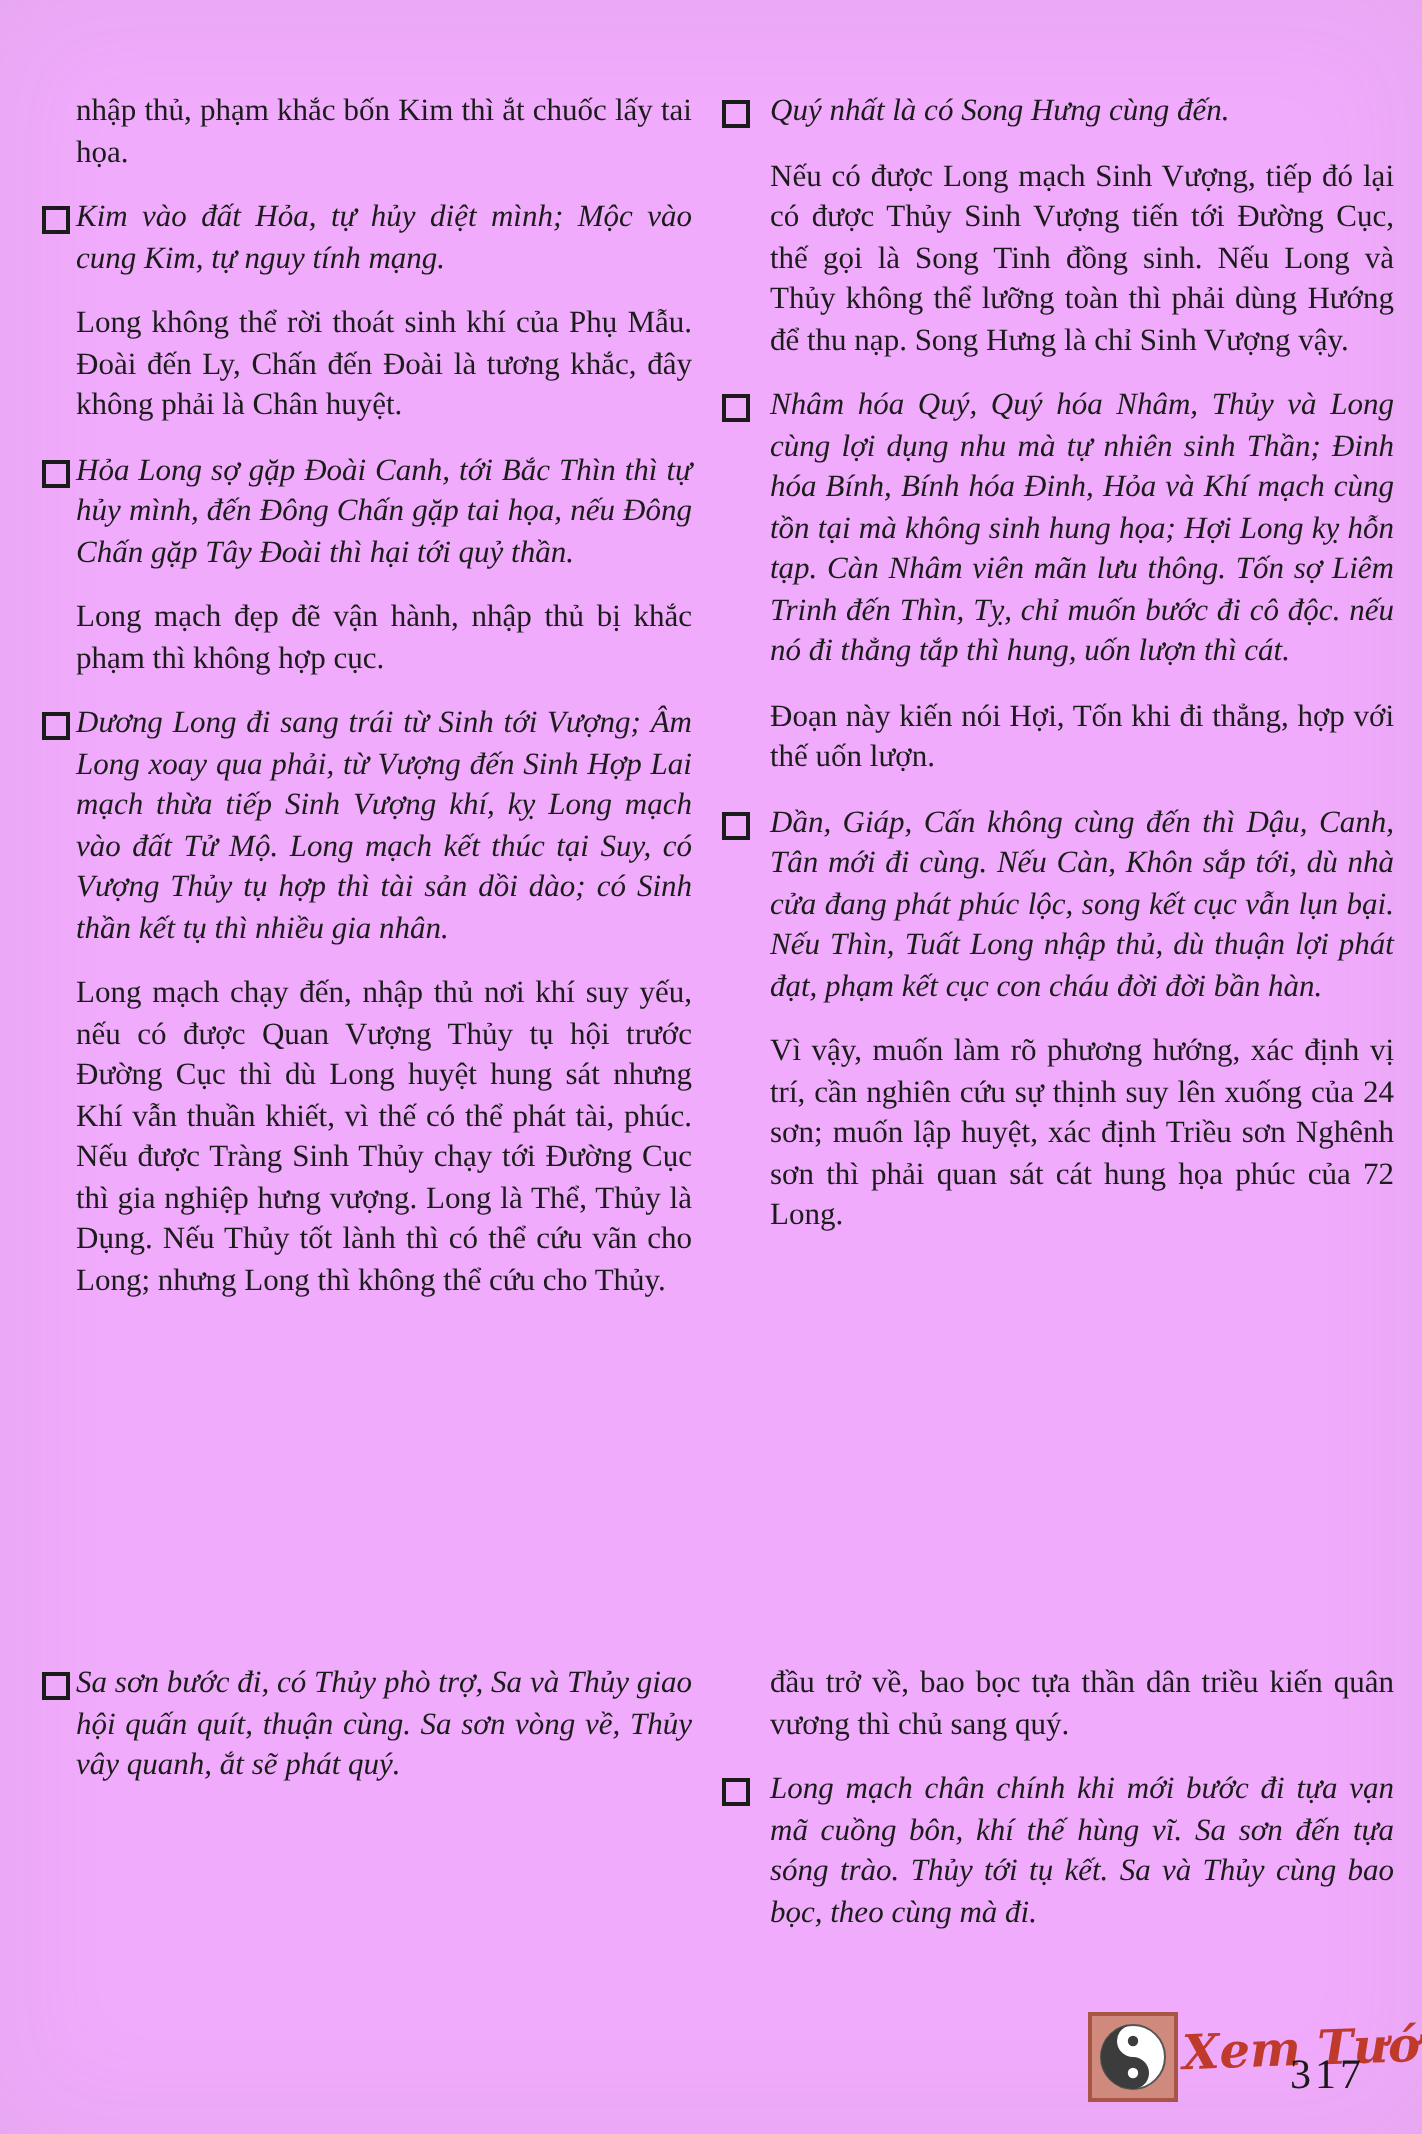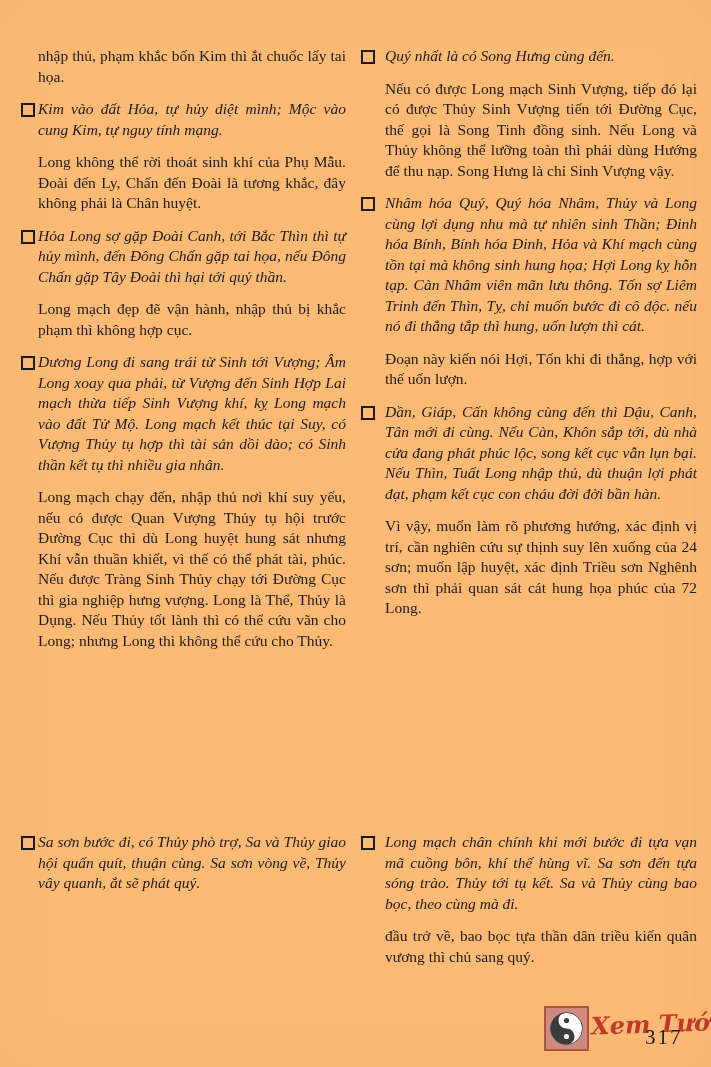--- a/index.html
+++ b/index.html
@@ -46,21 +46,21 @@
   }
   .pagenum{
     position:absolute;left:645px;top:1025px;
     font-size:21px;color:#191919;letter-spacing:2px;
     z-index:5;
   }
 </style>
 </head>
 <body>
 
-<div class="page" style="background: #fdba74; color: rgb(27, 27, 27);">
+<div class="page" style="background: #f0abfc; color: rgb(27, 27, 27);">
 
   <div class="section top">
     <div class="col left">
       <div class="block">
         <p>nhập thủ, phạm khắc bốn Kim thì ắt chuốc lấy tai họa.</p>
       </div>
       <div class="block bullet">
         <span class="sq"></span>
         <p>Kim vào đất Hỏa, tự hủy diệt mình; Mộc vào cung Kim, tự nguy tính mạng.</p>
       </div>
@@ -111,26 +111,26 @@
 
   <div class="section bottom">
     <div class="col left">
       <div class="block bullet">
         <span class="sq"></span>
         <p>Sa sơn bước đi, có Thủy phò trợ, Sa và Thủy giao hội quấn quít, thuận cùng. Sa sơn vòng về, Thủy vây quanh, ắt sẽ phát quý.</p>
       </div>
     </div>
 
     <div class="col right">
+      <div class="block">
+        <p>đầu trở về, bao bọc tựa thần dân triều kiến quân vương thì chủ sang quý.</p>
+      </div>
       <div class="block bullet">
         <span class="sq"></span>
         <p>Long mạch chân chính khi mới bước đi tựa vạn mã cuồng bôn, khí thế hùng vĩ. Sa sơn đến tựa sóng trào. Thủy tới tụ kết. Sa và Thủy cùng bao bọc, theo cùng mà đi.</p>
-      </div>
-      <div class="block">
-        <p>đầu trở về, bao bọc tựa thần dân triều kiến quân vương thì chủ sang quý.</p>
       </div>
     </div>
   </div>
 
   <div class="watermark">
     <svg class="yy" width="45" height="45" viewBox="0 0 45 45">
       <rect x="1" y="1" width="43" height="43" fill="#d08a7d" stroke="#a85545" stroke-width="2"></rect>
       <circle cx="22.5" cy="22.5" r="16" fill="#ffffff" stroke="#555" stroke-width="1"></circle>
       <path d="M22.5,6.5 a16,16 0 0,0 0,32 a8,8 0 0,0 0,-16 a8,8 0 0,1 0,-16 z" fill="#3c3c3c"></path>
       <circle cx="22.5" cy="14.5" r="2.6" fill="#3c3c3c"></circle>

